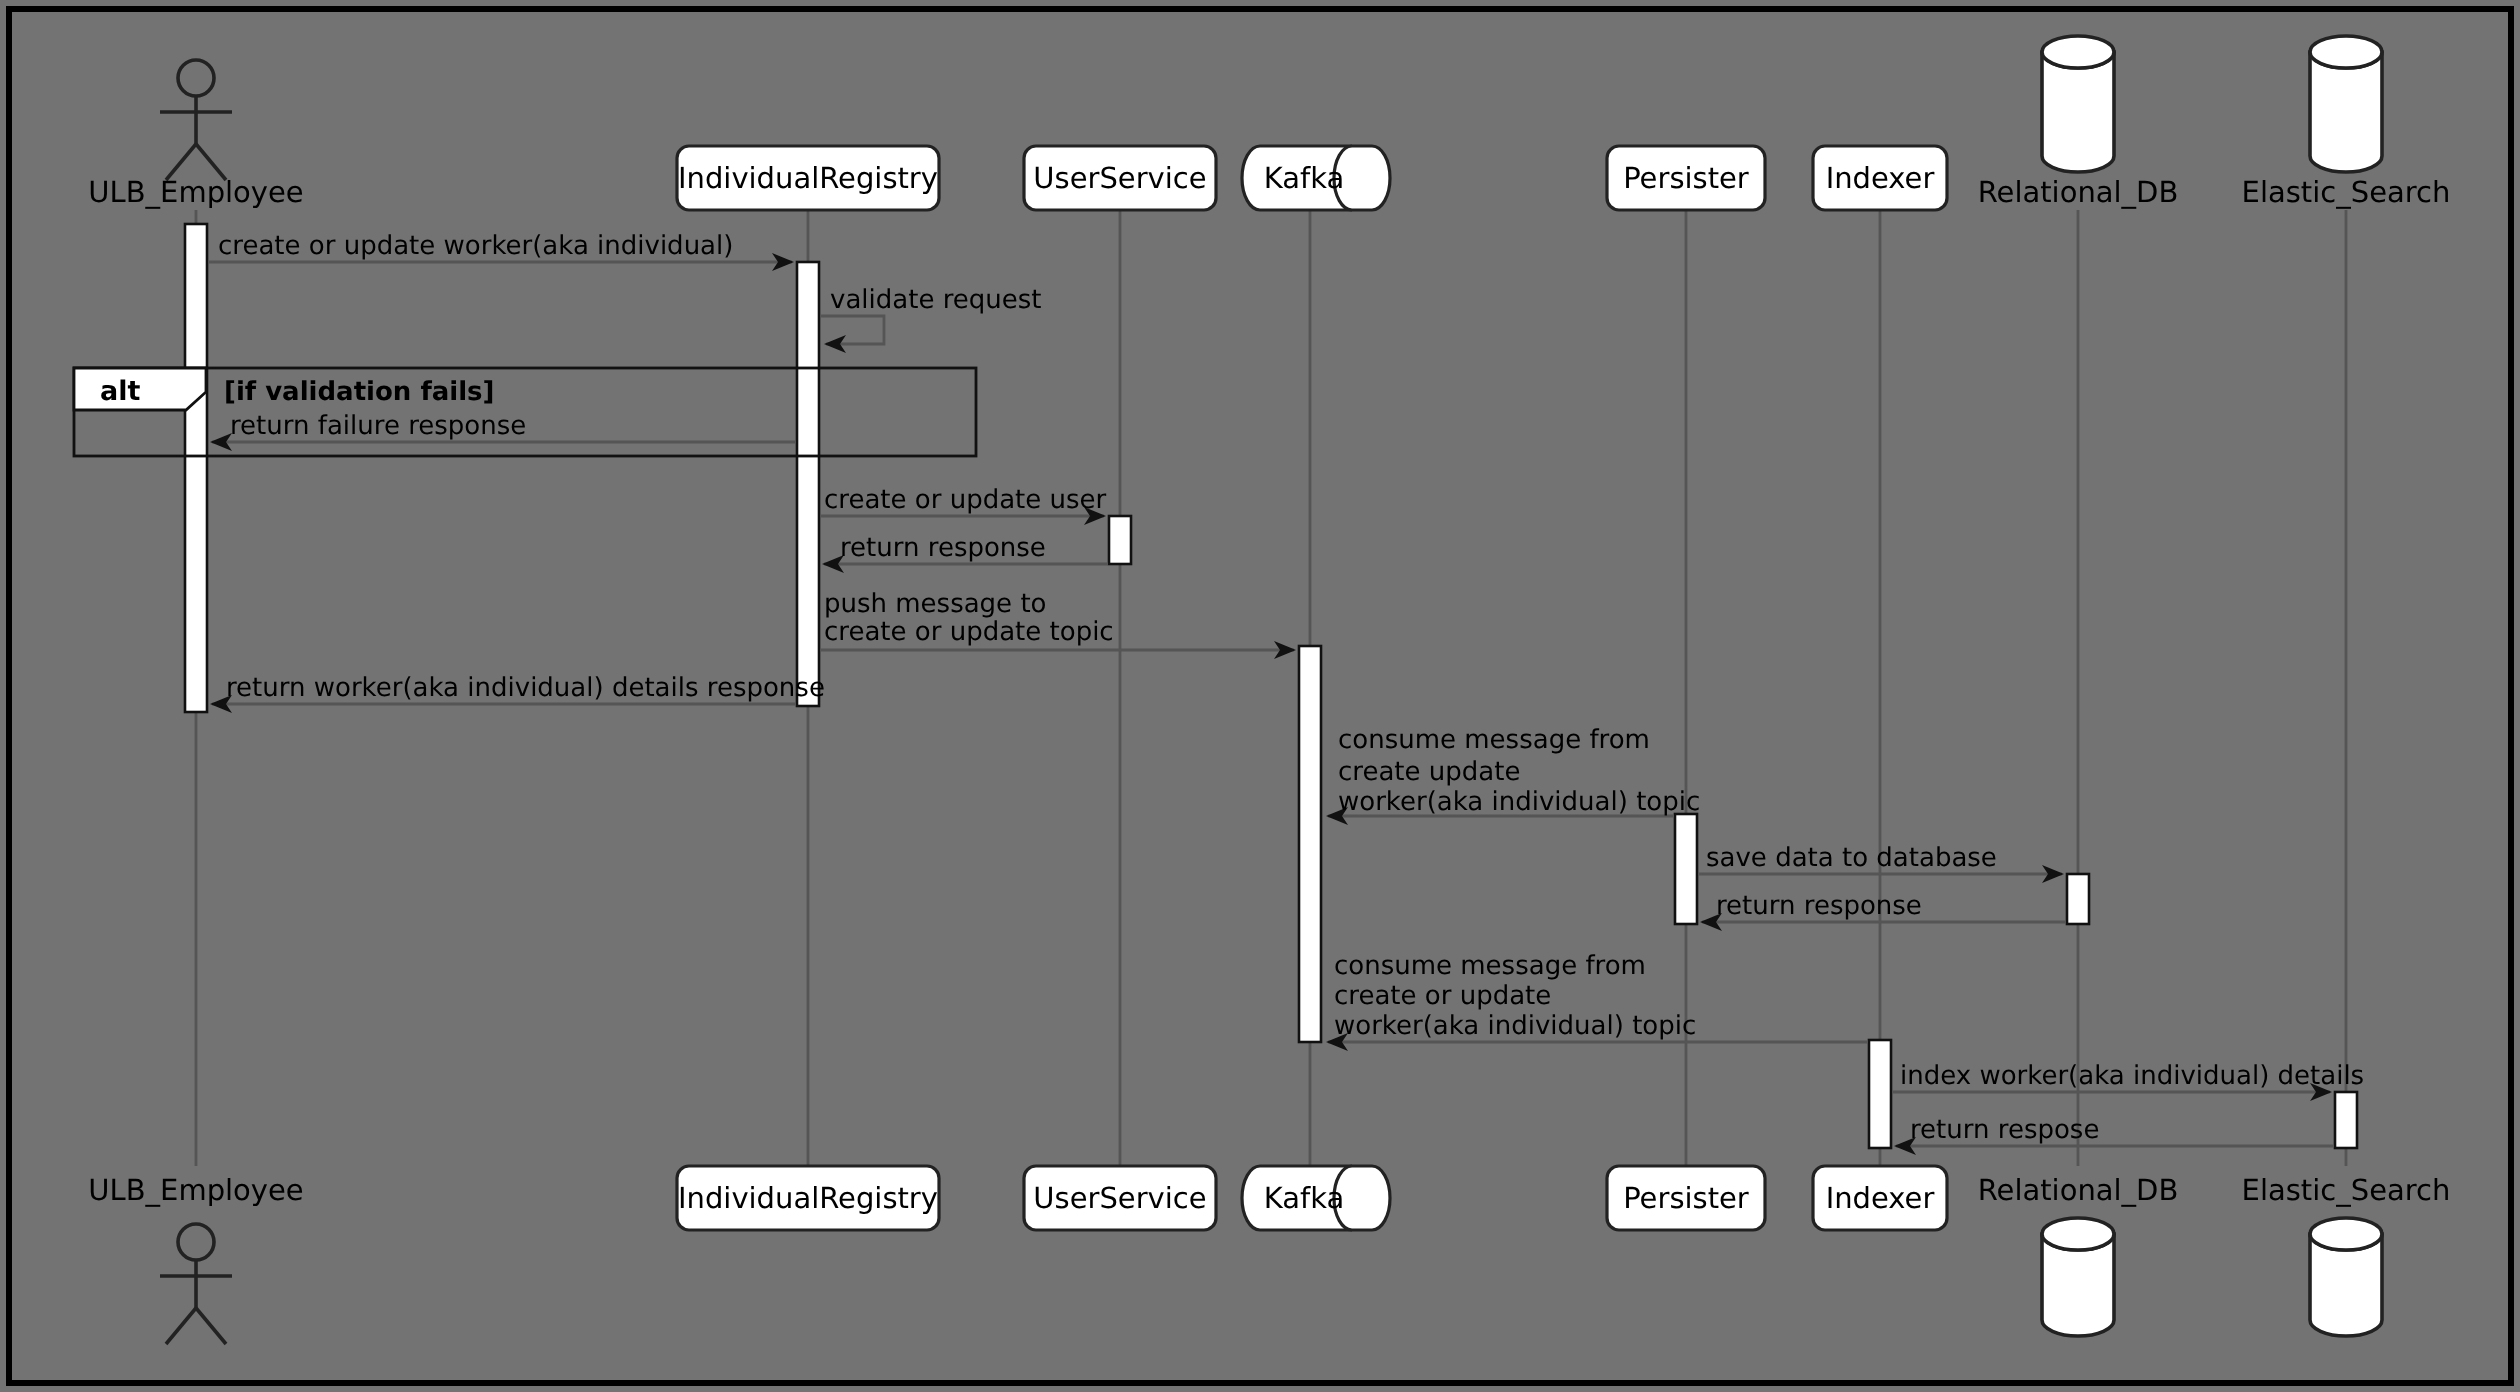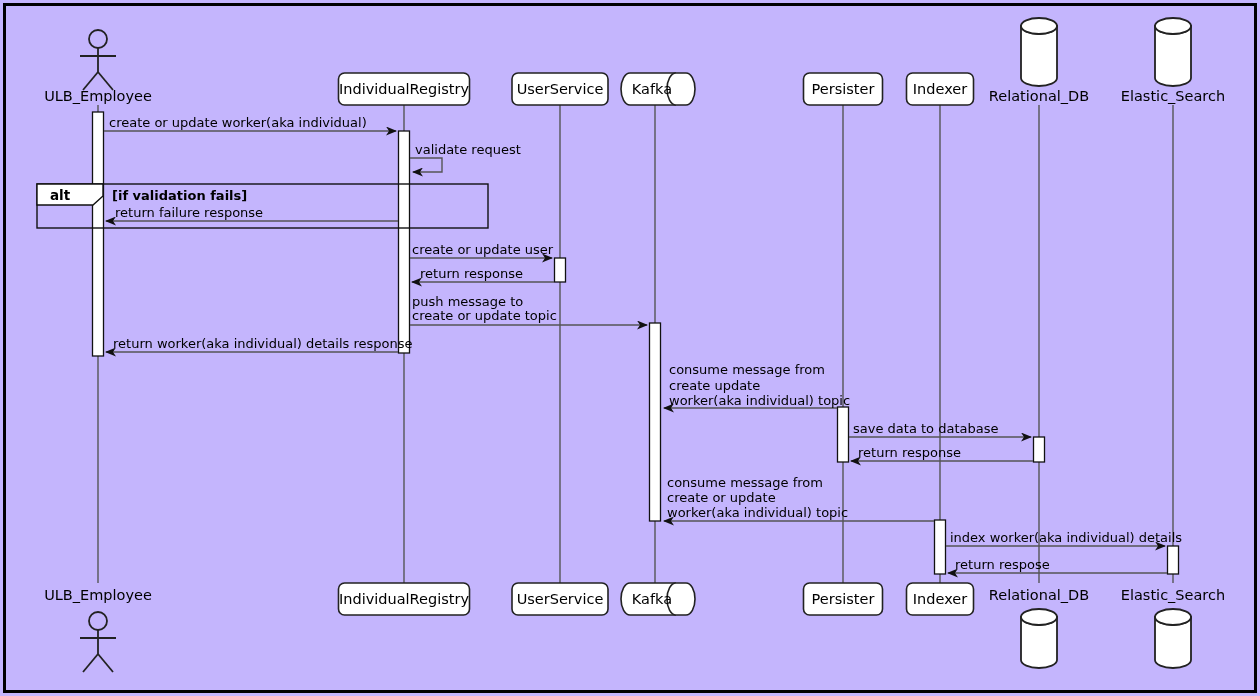--- a/index.html
+++ b/index.html
@@ -8,21 +8,21 @@
     padding: 0;
     background: #ffffff;
   }
   body {
     font-family: "DejaVu Sans", "Liberation Sans", sans-serif;
   }
   #canvas-wrap {
     position: relative;
     width: 1260px;
     height: 696px;
-    background: #c4b5fd;
+    background: #737373;
     overflow: hidden;
   }
   svg.diagram {
     display: block;
     width: 1260px;
     height: 696px;
   }
   .frame-border {
     fill: none;
     stroke: #000000;

